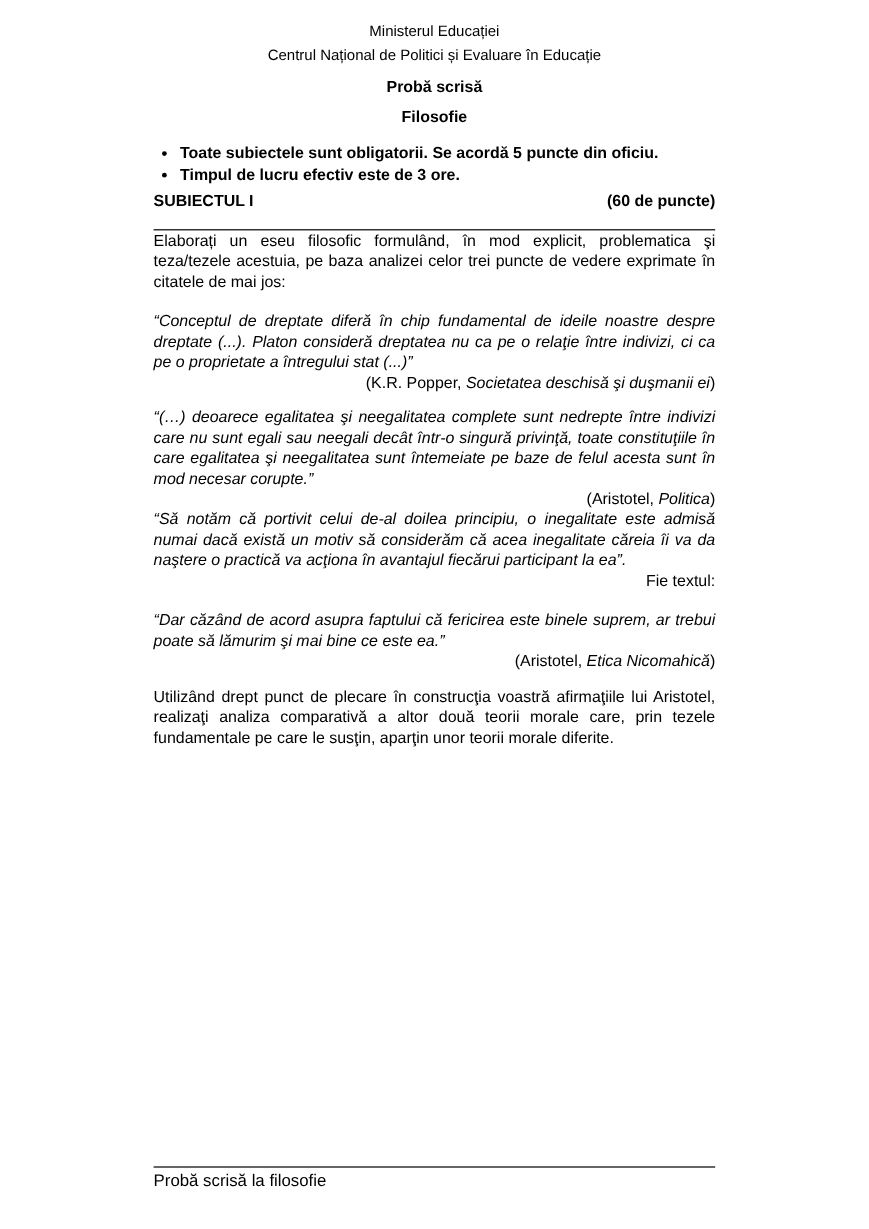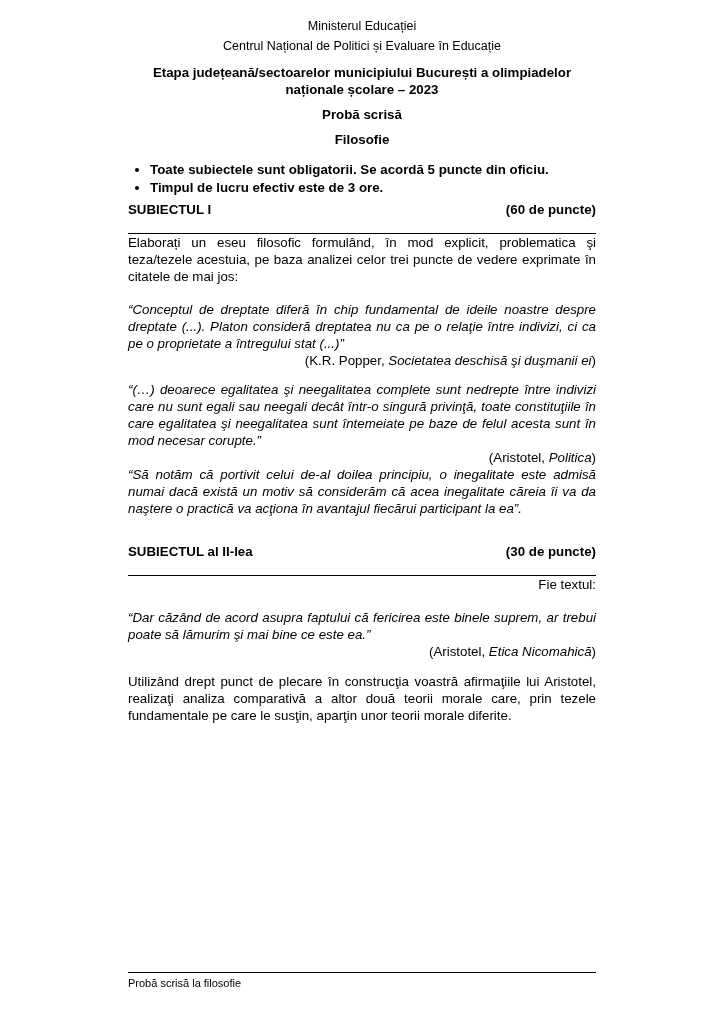--- a/index.html
+++ b/index.html
@@ -53,36 +53,35 @@
   .attribution .work { font-style: italic; }
   .task { margin-top: 13px; }
   .plain { text-align: right; }
   .footer {
     position: absolute;
     left: 66px;
     right: 66px;
     top: 972px;
     border-top: 1px solid #000;
     padding-top: 3px;
-    font-size: 11px;
+    font-size: 14px;
     line-height: 15px;
   }
   .footer .page-num { text-align: center; }
 </style>
 </head>
 <body>
 
 <div class="page">
 
   <div class="doc-header">
     <div>Ministerul Educației</div>
     <div>Centrul Național de Politici și Evaluare în Educație</div>
   </div>
 
-  <div class="stage-title">Etapa județeană/sectoarelor municipiului București a olimpiadelor naționale școlare – 2023</div>
   <div class="exam-type">Probă scrisă</div>
   <div class="discipline">Filosofie</div>
 
   <ul class="instructions">
     <li>Toate subiectele sunt obligatorii. Se acordă 5 puncte din oficiu.</li>
     <li>Timpul de lucru efectiv este de 3 ore.</li>
   </ul>
 
   <div class="section-head">
     <span>SUBIECTUL I</span>
@@ -96,24 +95,20 @@
     <span>(K.R. Popper, </span><span class="work">Societatea deschisă şi duşmanii ei</span><span>)</span>
   </div>
 
   <p class="quote gap-sm">“(…) deoarece egalitatea şi neegalitatea complete sunt nedrepte între indivizi care nu sunt egali sau neegali decât într-o singură privinţă, toate constituţiile în care egalitatea şi neegalitatea sunt întemeiate pe baze de felul acesta sunt în mod necesar corupte.”</p>
   <div class="attribution">
     <span>(Aristotel, </span><span class="work">Politica</span><span>)</span>
   </div>
 
   <p class="quote">“Să notăm că portivit celui de-al doilea principiu, o inegalitate este admisă numai dacă există un motiv să considerăm că acea inegalitate căreia îi va da naştere o practică va acţiona în avantajul fiecărui participant la ea”.</p>
 
-  <div class="section-head second">
-    <span>SUBIECTUL al II-lea</span>
-    <span>(30 de puncte)</span>
-  </div>
 
   <p class="plain">Fie textul:</p>
 
   <p class="quote gap">“Dar căzând de acord asupra faptului că fericirea este binele suprem, ar trebui poate să lămurim şi mai bine ce este ea.”</p>
   <div class="attribution">
     <span>(Aristotel, </span><span class="work">Etica Nicomahică</span><span>)</span>
   </div>
 
   <p class="task">Utilizând drept punct de plecare în construcţia voastră afirmaţiile lui Aristotel, realizaţi analiza comparativă a altor două teorii morale care, prin tezele fundamentale pe care le susţin, aparţin unor teorii morale diferite.</p>
 

